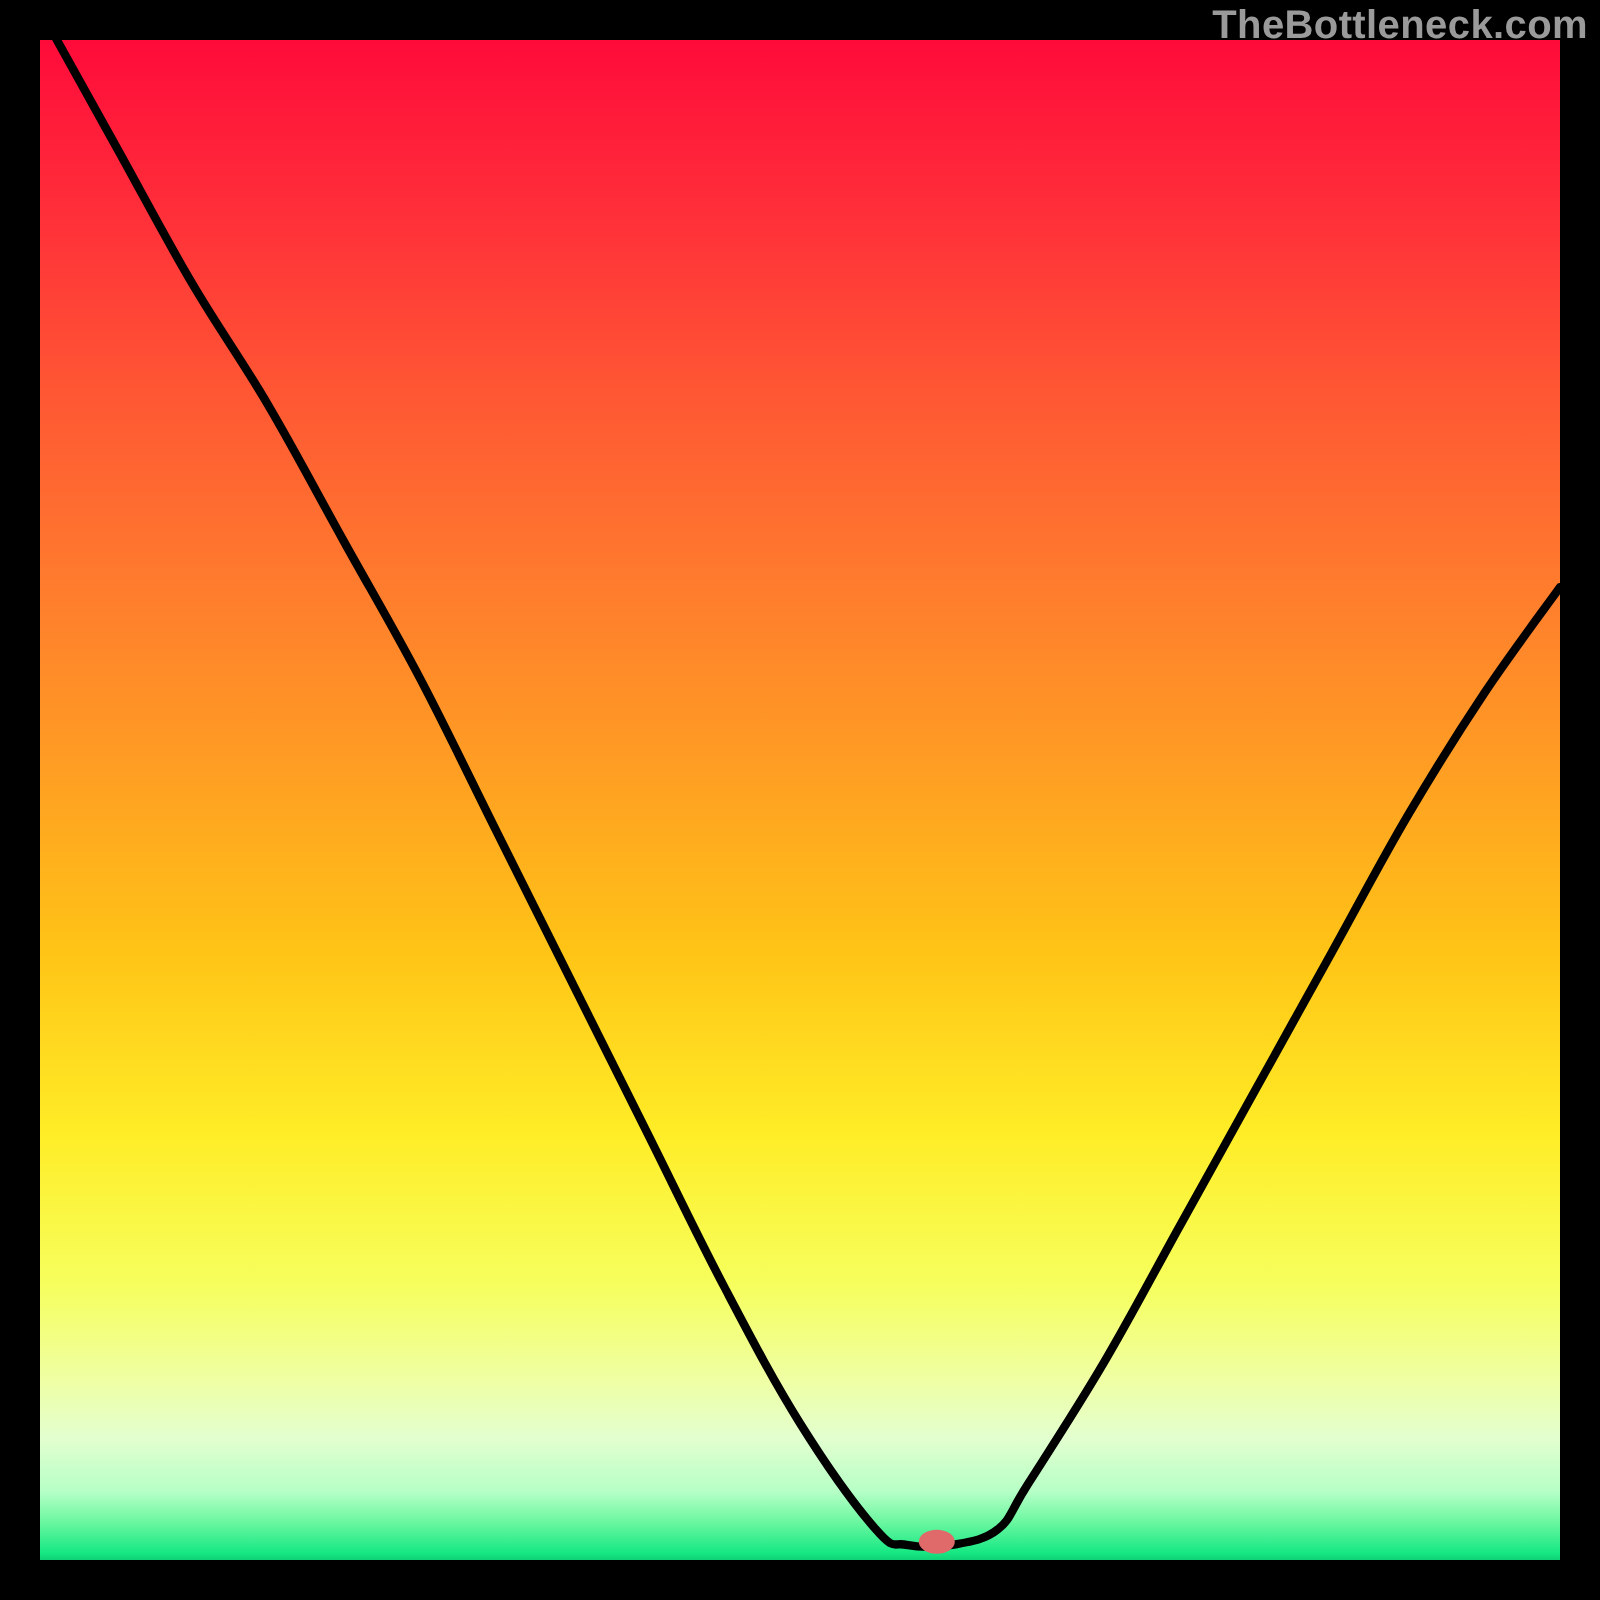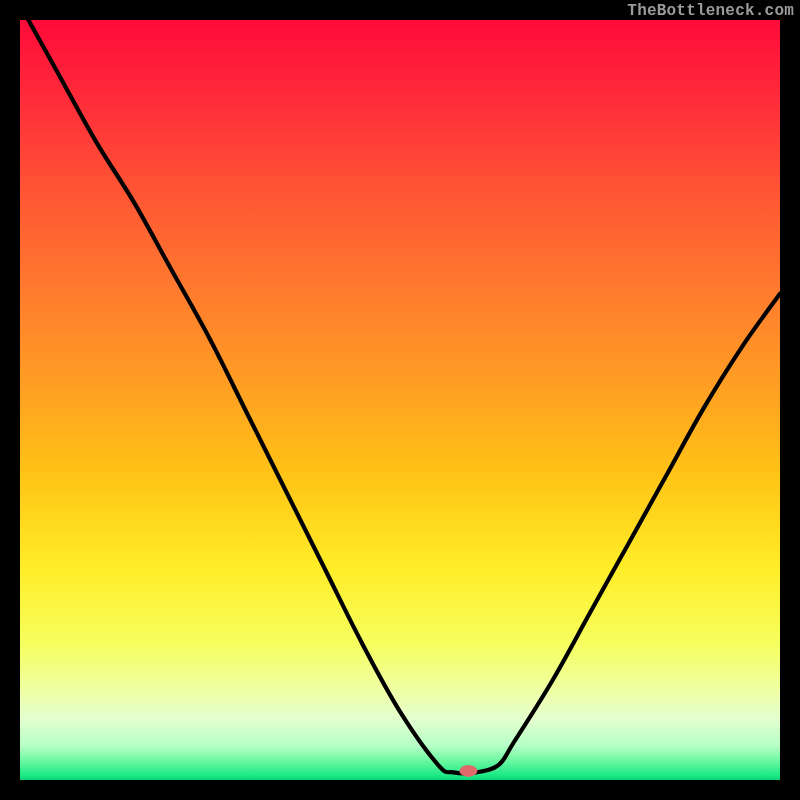--- a/index.html
+++ b/index.html
@@ -20,22 +20,22 @@
     position: absolute;
     left: 20px;
     top: 20px;
     width: 760px;
     height: 760px;
   }
   .watermark {
     position: absolute;
     top: 2px;
     right: 6px;
-    font-family: Liberation Mono, monospace;
-    font-size: 16px;
+    font-family: Liberation Sans, sans-serif;
+    font-size: 20px;
     font-weight: 600;
     color: #9a9a9a;
     letter-spacing: 0.2px;
   }
   svg { display: block; }
 </style>
 </head>
 <body>
 
 <div class="frame">

